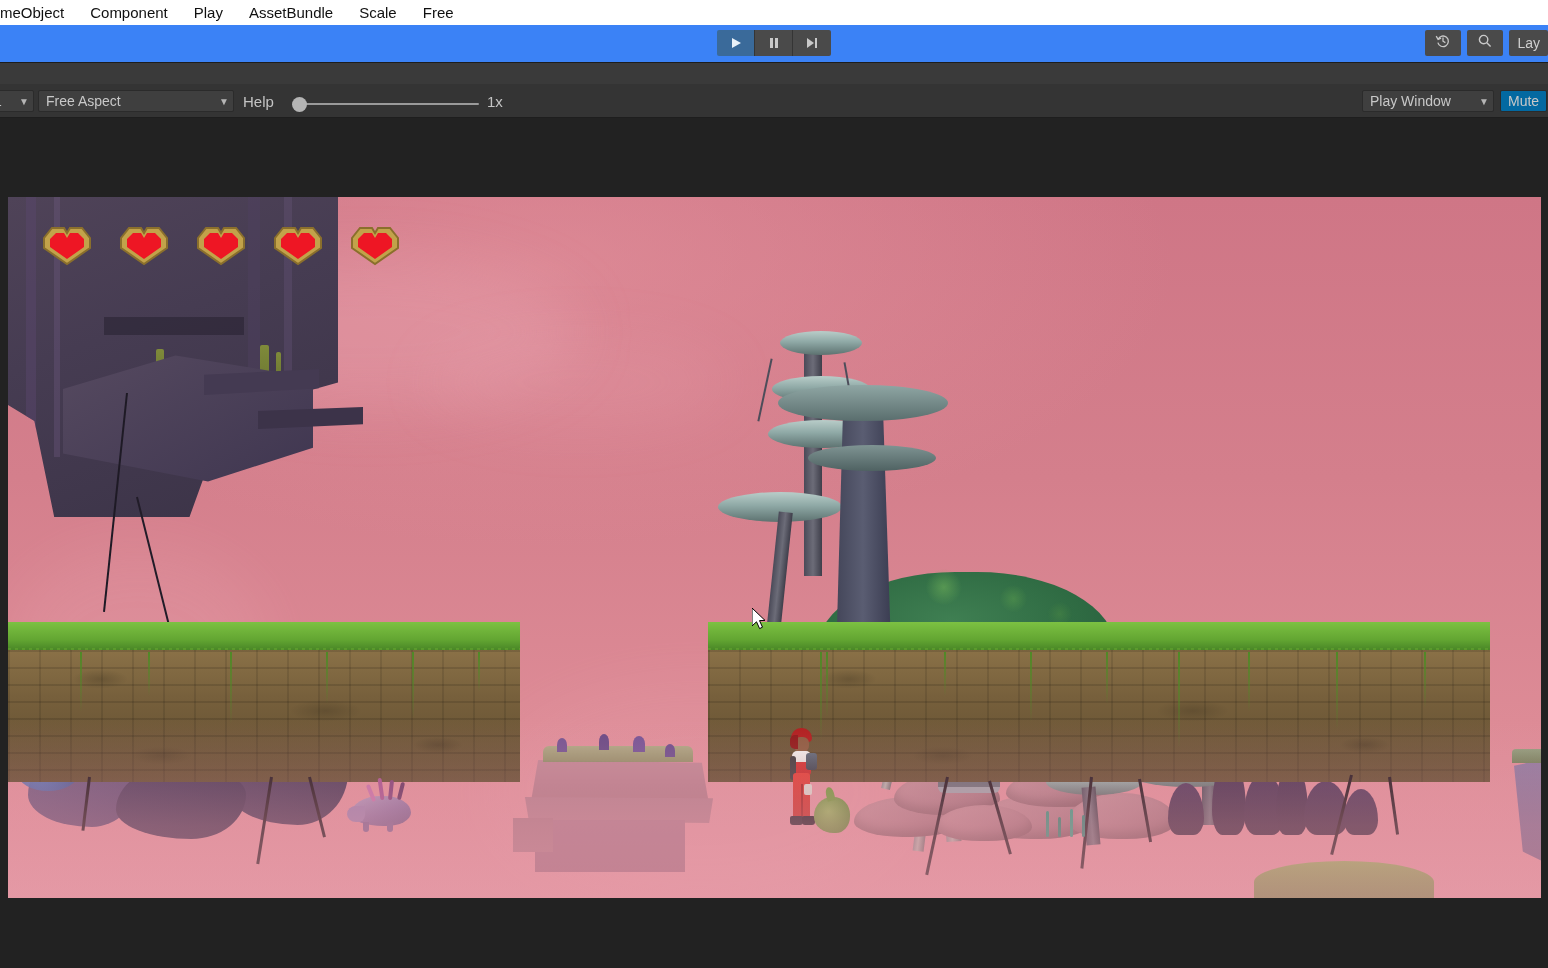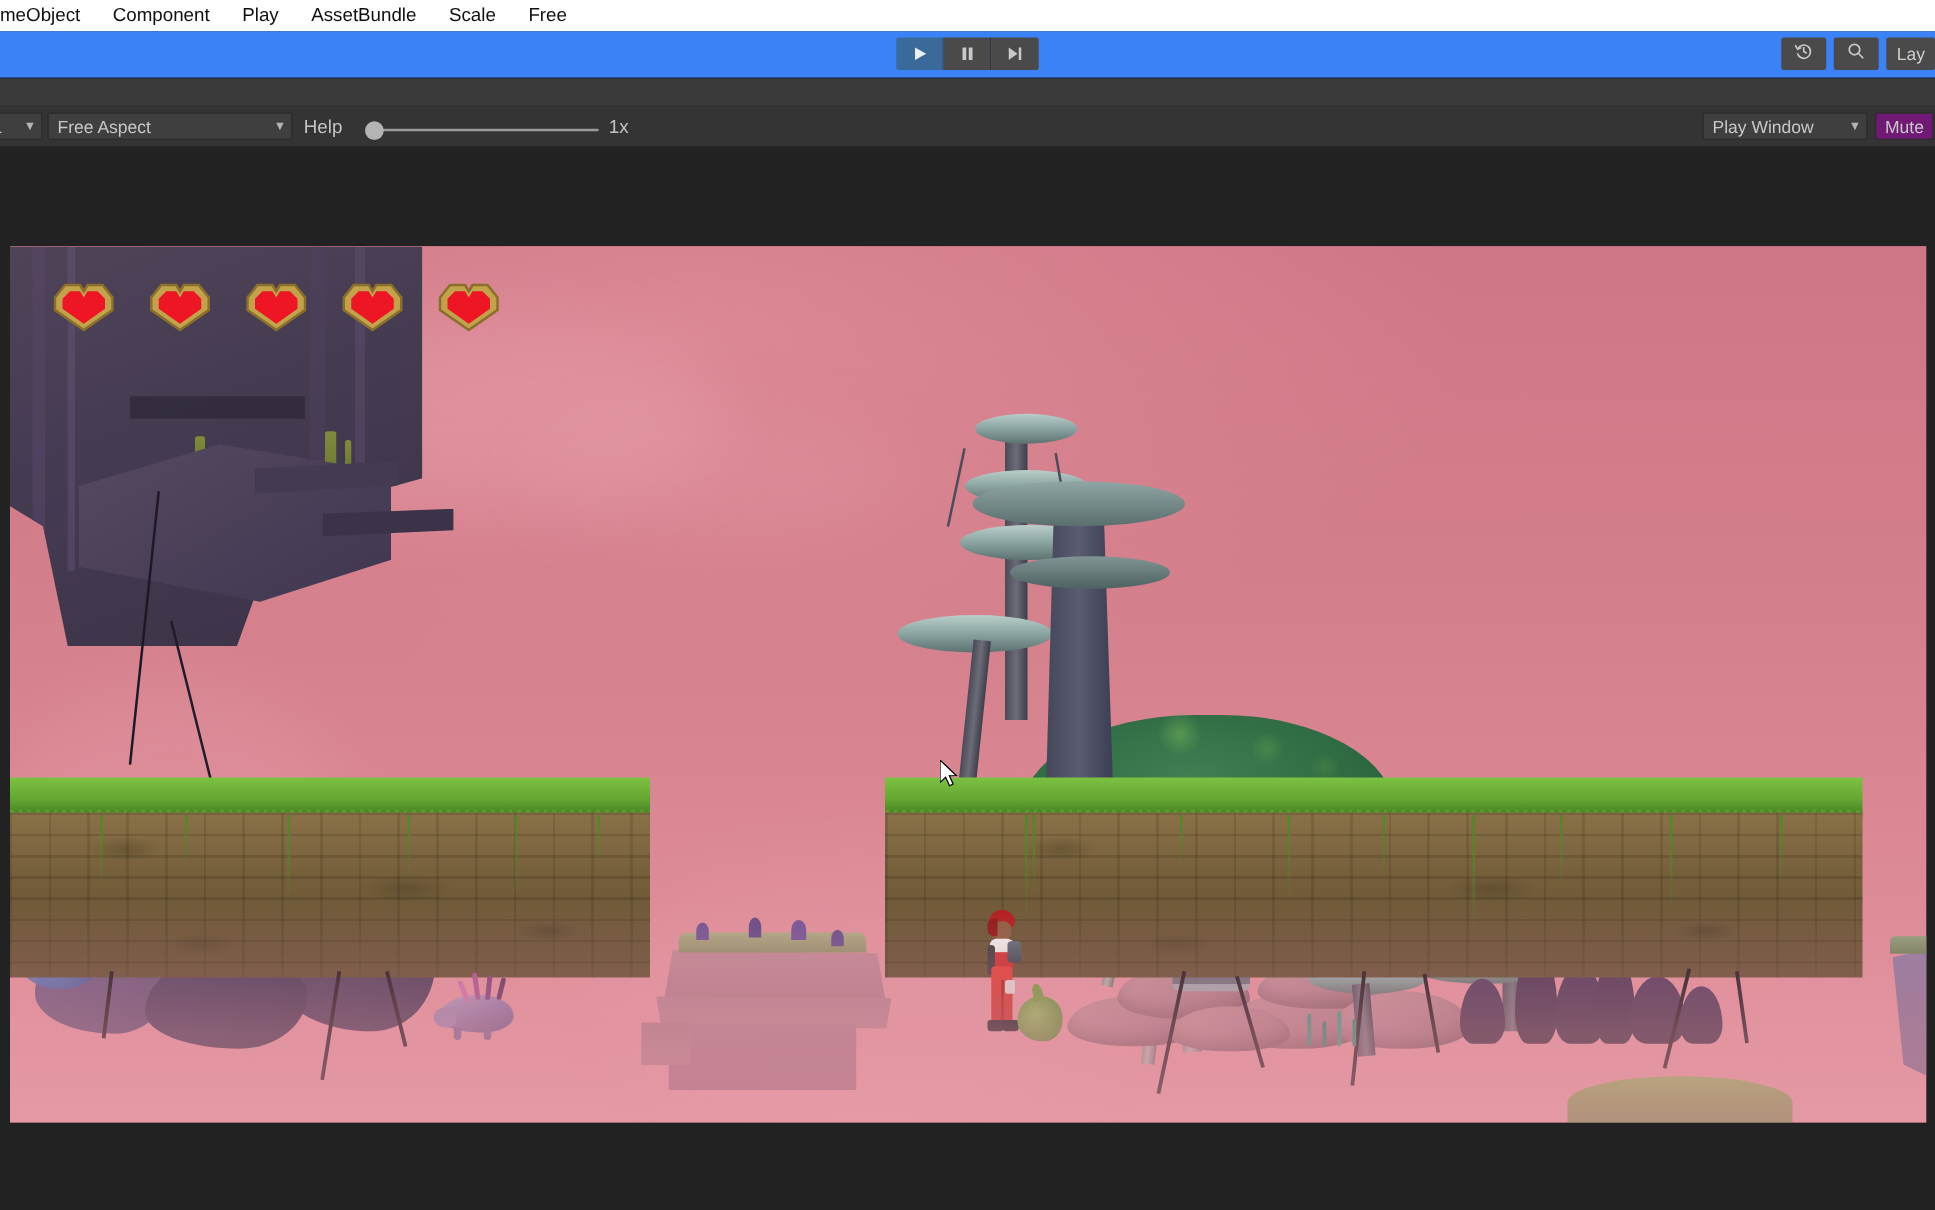--- a/index.html
+++ b/index.html
@@ -64,21 +64,21 @@
   }
   .dd .caret { margin-left:auto; padding-left:10px; color:#b5b5b5; font-size:10px; }
   #display-dd { position:absolute; left:-14px; top:6px; width:48px; }
   #aspect-dd  { position:absolute; left:38px;  top:6px; width:196px; }
   #scale-label{ position:absolute; left:243px; top:9px; color:#c4c4c4; font-size:15px; }
   #scale-track{ position:absolute; left:305px; top:19px; width:174px; height:2px; background:#9a9a9a; border-radius:1px; }
   #scale-knob { position:absolute; left:292px; top:13px; width:15px; height:15px; border-radius:50%; background:#b4b4b4; cursor:pointer; }
   #scale-val  { position:absolute; left:487px; top:9px; color:#c4c4c4; font-size:15px; }
   #playfocus-dd { position:absolute; left:1362px; top:6px; width:132px; }
   #mute-btn {
-    position:absolute; left:1500px; top:6px; height:22px; background:#701a75;
+    position:absolute; left:1500px; top:6px; height:22px; background:#0369a1;
     border:1px solid #2b2b2b; border-radius:2px; color:#c8c8c8; font-size:14px;
     line-height:20px; padding:0 7px; white-space:nowrap; cursor:pointer;
   }
 
   
   #gameview {
     position:absolute; left:8px; top:197px; width:1533px; height:701px;
     overflow:hidden; background:#d97f8d;
   }
   #sky {

